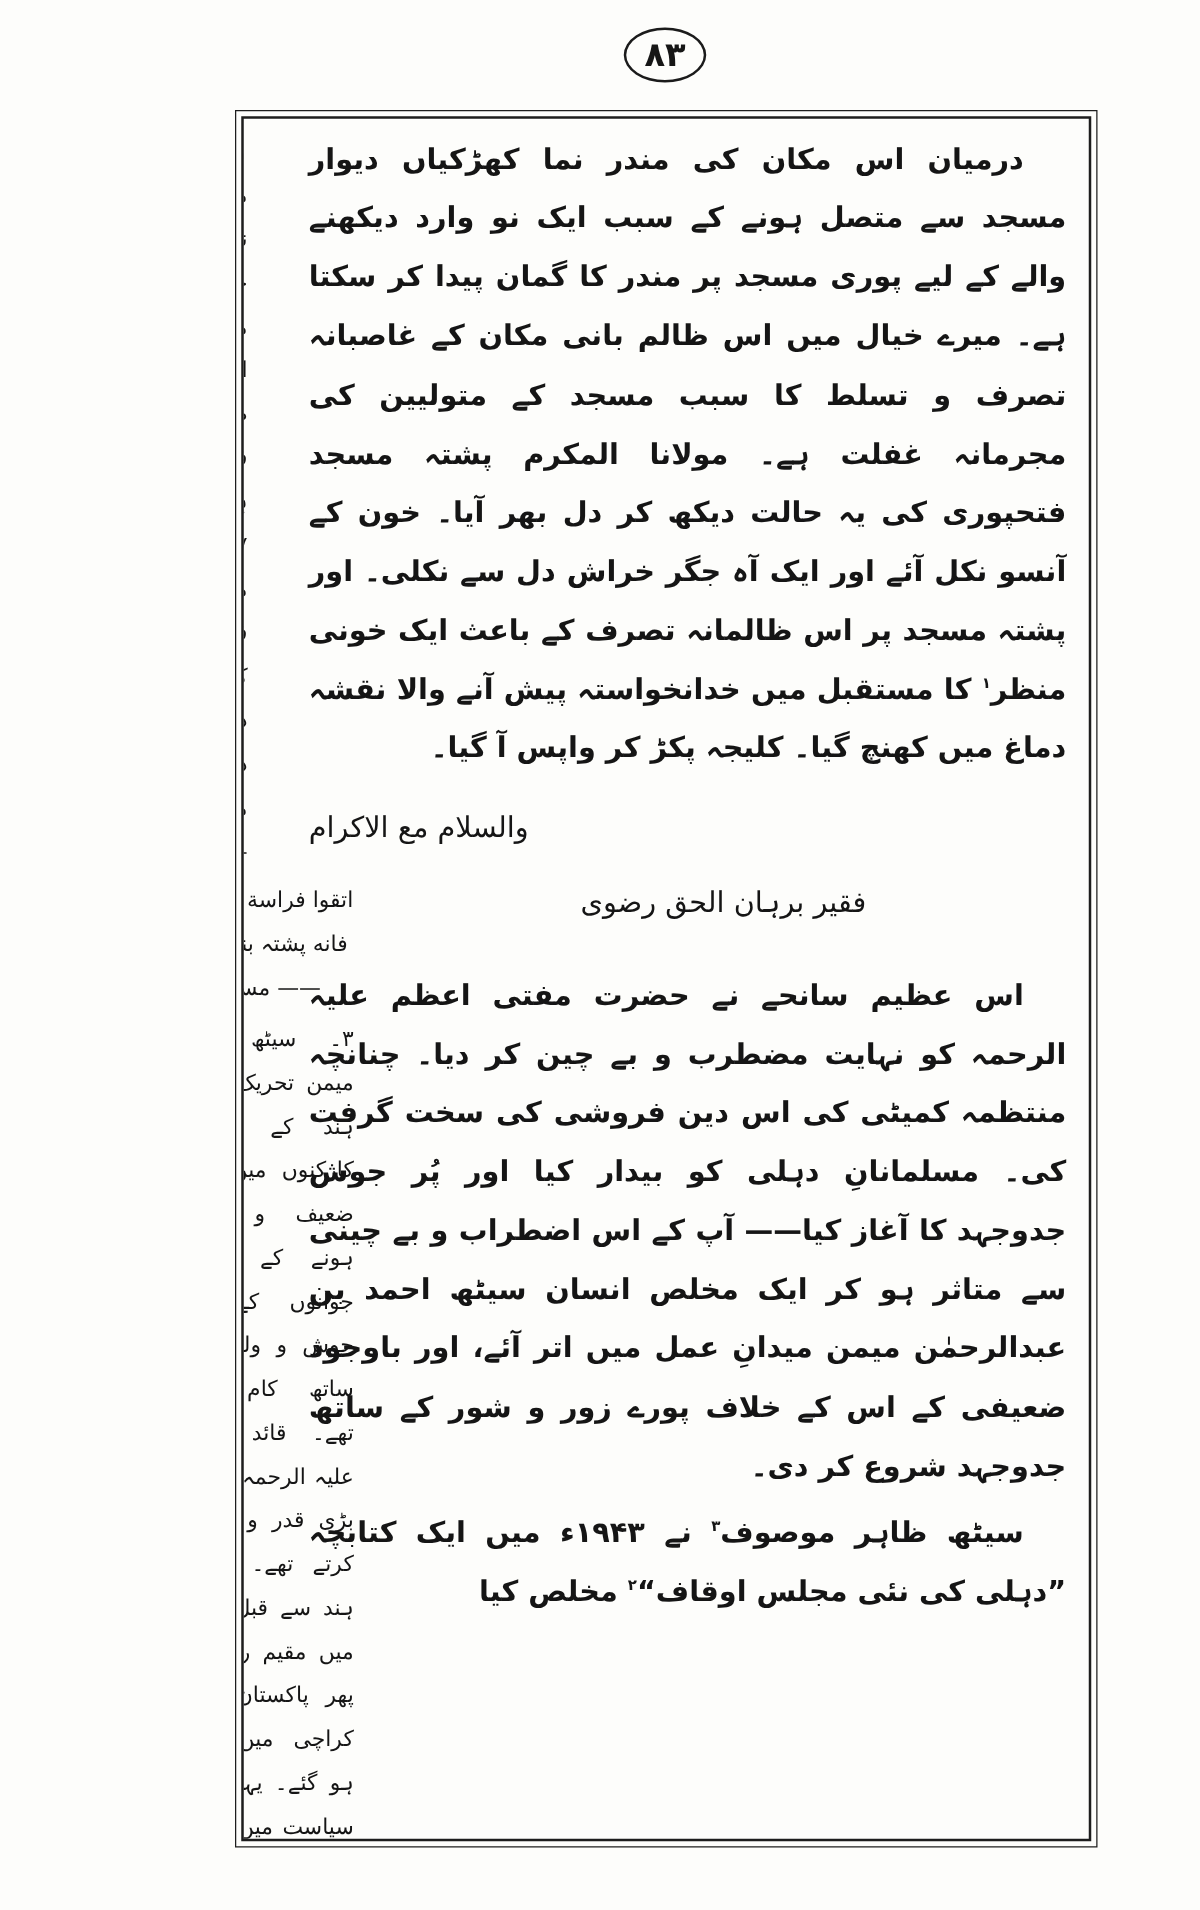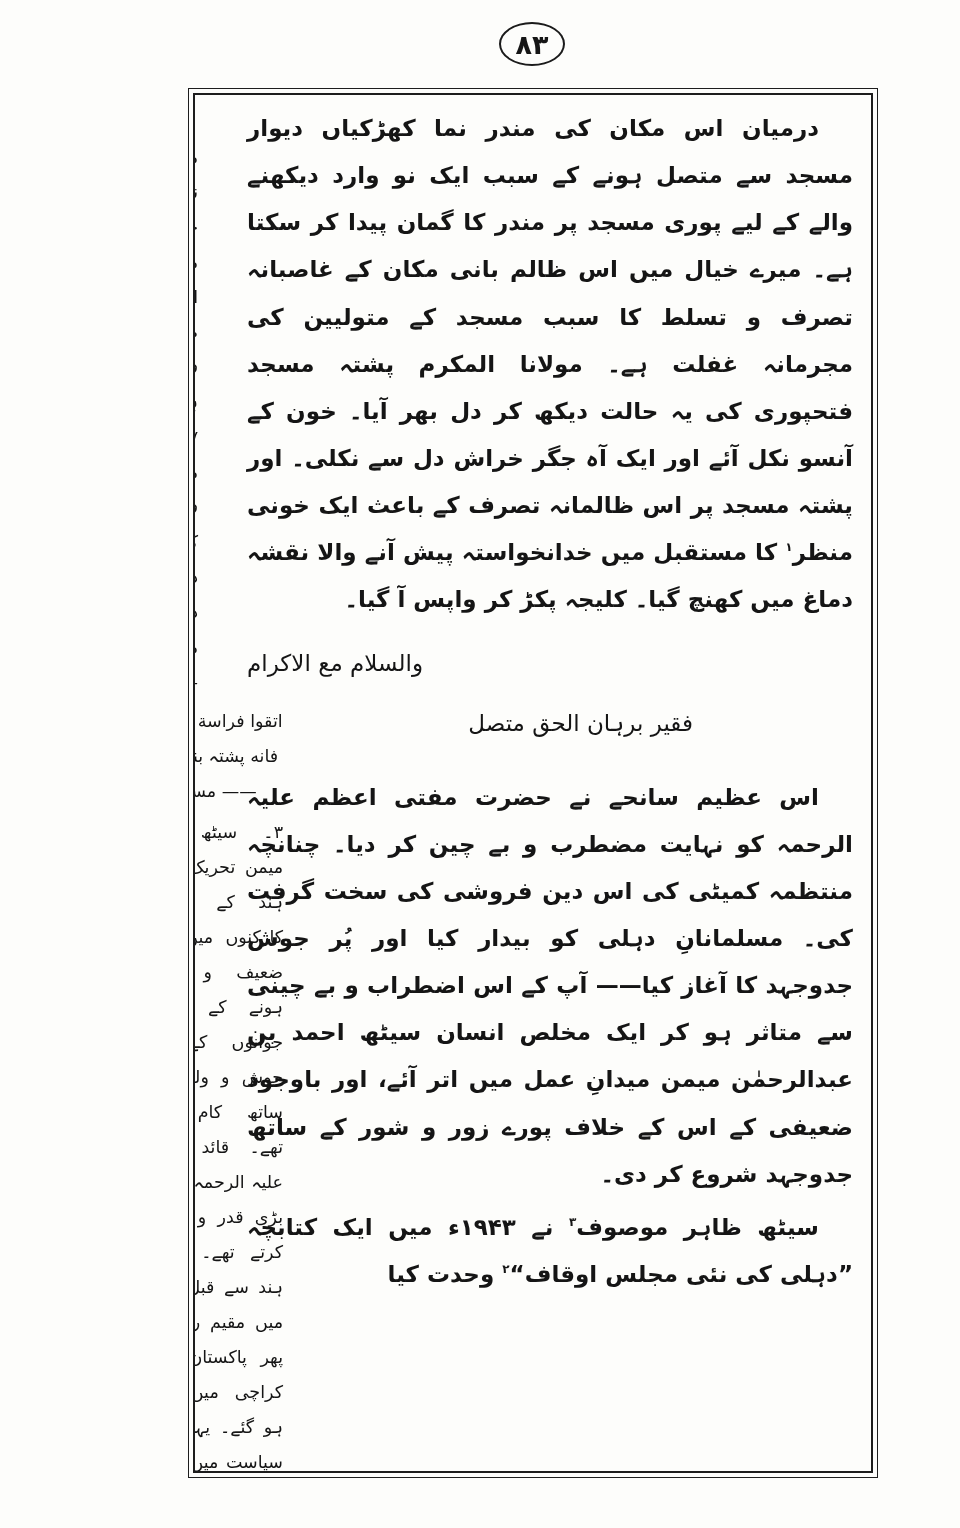--- a/index.html
+++ b/index.html
@@ -125,27 +125,27 @@
   <div class="frame-outer">
     <div class="frame-inner">
 
       <div class="main-text">
 
         <p class="para para-1"><span>درمیان اس مکان کی مندر نما کھڑکیاں دیوار مسجد سے متصل ہونے کے سبب ایک نو وارد دیکھنے والے کے لیے پوری مسجد پر مندر کا گمان پیدا کر سکتا ہے۔ میرے خیال میں اس ظالم بانی مکان کے غاصبانہ تصرف و تسلط کا سبب مسجد کے متولیین کی مجرمانہ غفلت ہے۔ مولانا المکرم پشتہ مسجد فتحپوری کی یہ حالت دیکھ کر دل بھر آیا۔ خون کے آنسو نکل آئے اور ایک آہ جگر خراش دل سے نکلی۔ اور پشتہ مسجد پر اس ظالمانہ تصرف کے باعث ایک خونی منظر</span><sup>۱</sup><span> کا مستقبل میں خدانخواستہ پیش آنے والا نقشہ دماغ میں کھنچ گیا۔ کلیجہ پکڑ کر واپس آ گیا۔</span></p>
 
         <div class="signature">
           <div class="sig-salutation">والسلام مع الاکرام</div>
           <div class="sig-row">
-            <div class="sig-name">فقیر برہان الحق متصل</div>
+            <div class="sig-name">فقیر برہان الحق رضوی</div>
           </div>
         </div>
 
         <p class="para para-2">اس عظیم سانحے نے حضرت مفتی اعظم علیہ الرحمہ کو نہایت مضطرب و بے چین کر دیا۔ چنانچہ منتظمہ کمیٹی کی اس دین فروشی کی سخت گرفت کی۔ مسلمانانِ دہلی کو بیدار کیا اور پُر جوش جدوجہد کا آغاز کیا—— آپ کے اس اضطراب و بے چینی سے متاثر ہو کر ایک مخلص انسان سیٹھ احمد بن عبدالرحمٰن میمن میدانِ عمل میں اتر آئے، اور باوجود ضعیفی کے اس کے خلاف پورے زور و شور کے ساتھ جدوجہد شروع کر دی۔</p>
 
-        <p class="para para-3"><span>سیٹھ ظاہر موصوف</span><sup>۳</sup><span> نے ۱۹۴۳ء میں ایک کتابچہ ”دہلی کی نئی مجلس اوقاف“</span><sup>۲</sup><span> وحدت کیا</span></p>
+        <p class="para para-3"><span>سیٹھ ظاہر موصوف</span><sup>۳</sup><span> نے ۱۹۴۳ء میں ایک کتابچہ ”دہلی کی نئی مجلس اوقاف“</span><sup>۲</sup><span> مخلص کیا</span></p>
 
       </div>
 
       <div class="footnote-separator"></div>
 
       <div class="footnotes">
         <p class="fn fn-1">۱۔ مولانا نے جس خونی منظر کا اندیشہ ظاہر فرمایا ہے وہ ۱۹۴۷ء میں فسادات کے دوران دیکھنے میں آیا——</p>
         <p class="fn fn-arabic">اتقوا فراسة المؤمن فانه پشتہ بنور الله—— مسعود</p>
         <p class="fn fn-3">۳۔ سیٹھ احمد میمن تحریک آزادیٔ ہند کے سرگرم کارکنوں میں تھے۔ ضعیف و نحیف ہونے کے باوجود جوانوں کے سے جوش و ولولے کے ساتھ کام کرتے تھے۔ قائد اعظم علیہ الرحمہ ان کی بڑی قدر و منزلت کرتے تھے۔ تقسیم ہند سے قبل دہلی میں مقیم رہے اور پھر پاکستان آ کر کراچی میں مقیم ہو گئے۔ یہاں بھی سیاست میں نمایاں حصہ لیا۔ اور مرتے دم تک خلوص و للہیت کے ساتھ ملک و قوم کی خدمت کرتے رہے۔ دس پندرہ سال ہوتے ہیں کہ کراچی میں انتقال فرما گئے۔</p>
 

